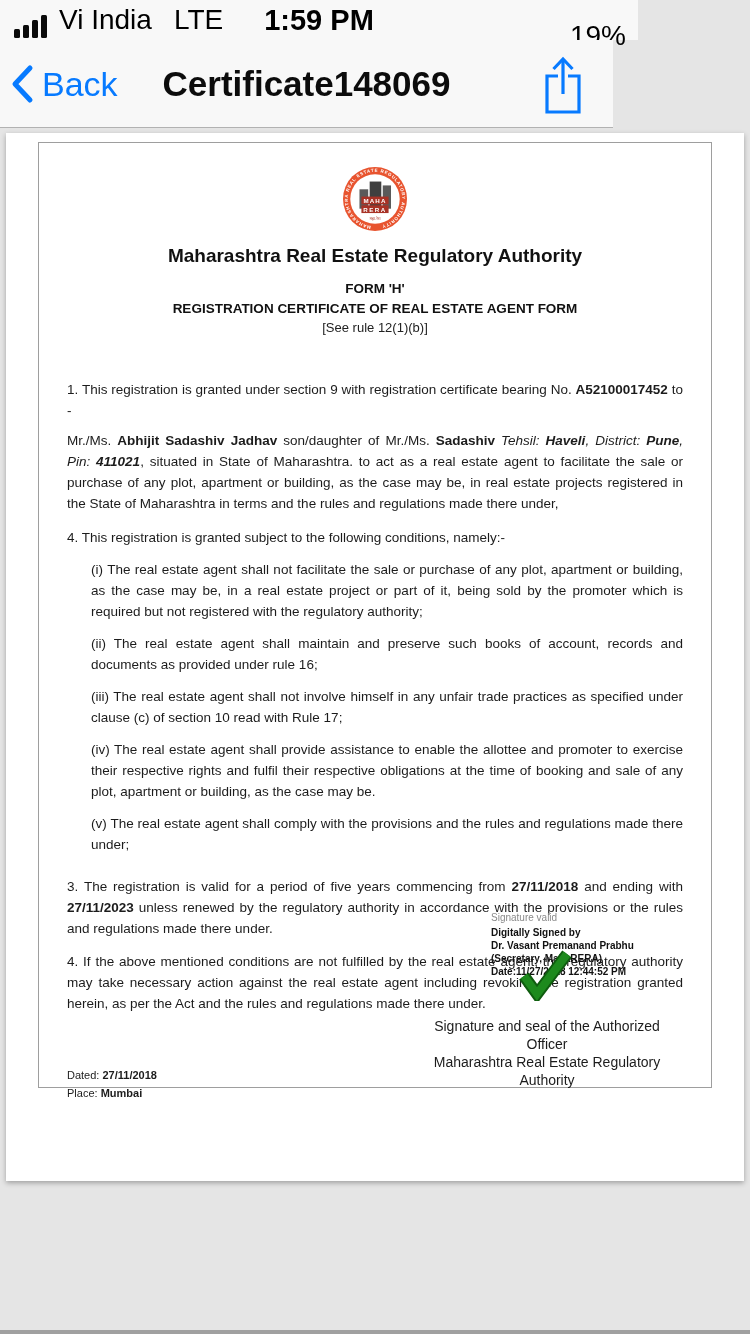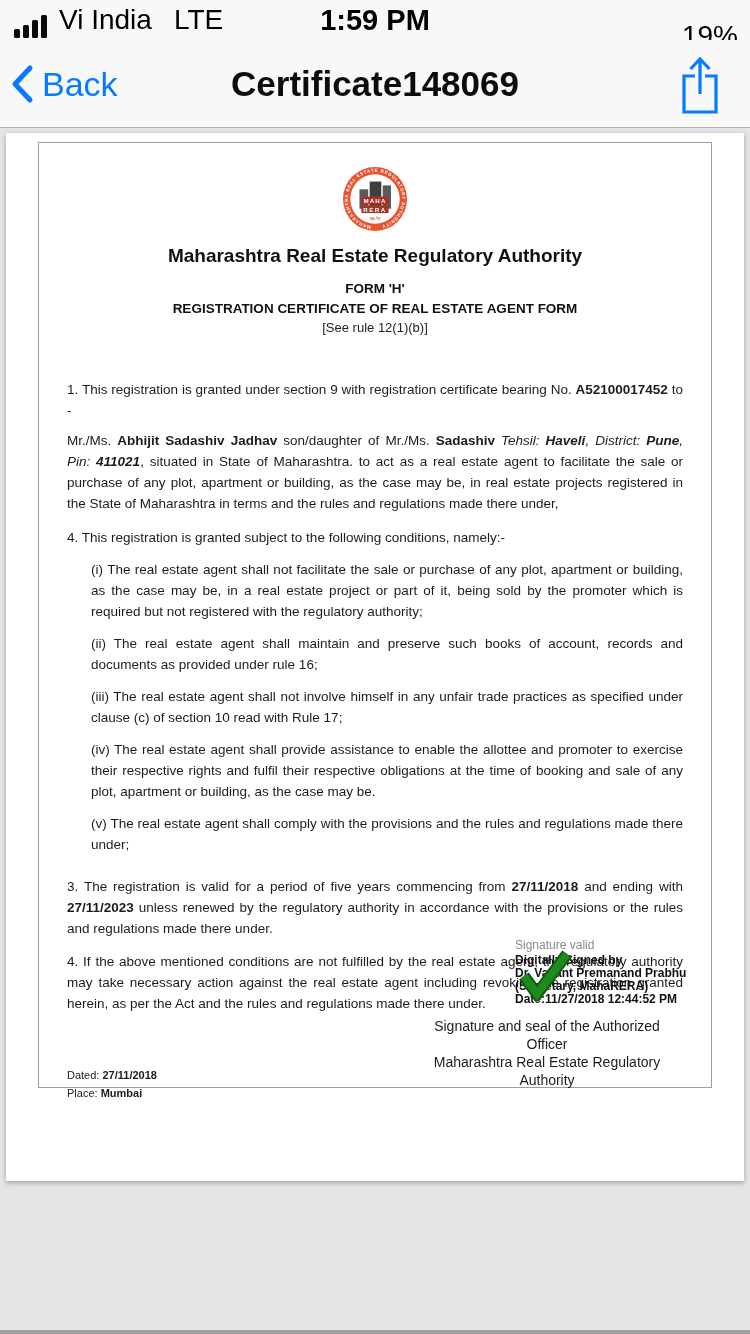--- a/index.html
+++ b/index.html
@@ -4,40 +4,40 @@
 <style>
   * { margin:0; padding:0; box-sizing:border-box; }
   html,body { background:#333; }
   .screen {
     position:relative; width:750px; height:1334px; overflow:hidden;
     background:#e5e5e5; font-family:"Liberation Sans", sans-serif;
     margin:0 auto;
   }
   
   .status-bar {
-    position:absolute; top:0; left:0; width:750px; height:40px;
+    position:absolute; top:0; left:0; width:638px; height:40px;
     background:#f8f8f8; display:flex; align-items:center; padding:0 14px;
     color:#000;
   }
   .sb-left { display:flex; align-items:flex-end; gap:12px; }
   .sb-carrier { font-size:28px; line-height:40px; }
   .sb-lte { font-size:28px; line-height:40px; margin-left:10px; }
   .sb-time {
     position:absolute; left:0; right:0; text-align:center;
     font-size:29px; font-weight:600; line-height:40px;
   }
   .sb-right { position:absolute; right:12px; top:0; height:40px; display:flex; align-items:center; gap:10px;flex-direction:column; }
   .sb-batt-pct { font-size:28px; }
   .sig-bars { display:flex; align-items:flex-end; gap:3px; height:24px; margin-bottom:2px; }
   .sig-bars i { display:block; width:6px; background:#0a0a0a; border-radius:1.5px; }
   .sig-bars i:nth-child(1){height:9px} .sig-bars i:nth-child(2){height:13px}
   .sig-bars i:nth-child(3){height:18px} .sig-bars i:nth-child(4){height:23px}
   
   .nav-bar {
-    position:absolute; top:40px; left:0; width:750px; height:88px;
+    position:absolute; top:40px; left:0; width:613px; height:88px;
     background:#f8f8f8; border-bottom:1px solid #b2b2b2;
   }
   .back-btn {
     position:absolute; left:10px; top:0; height:88px;
     display:flex; align-items:center; gap:8px; color:#077aff; cursor:pointer;
   }
   .back-label { font-size:34px; }
   .nav-title {
     position:absolute; left:120px; right:120px; top:0; height:88px;
     display:flex; align-items:center; justify-content:center;
@@ -62,21 +62,21 @@
   .p1 { margin-top:42px; }
   .p2 { margin-top:9px; }
   .p2head { margin-top:13px; }
   .cond { margin-top:11px; padding-left:24px; }
   .p3 { margin-top:21px; }
   .p4 { margin-top:12px; }
   .b { font-weight:bold; }
   .i { font-style:italic; }
   .bi { font-weight:bold; font-style:italic; }
   
-  .sig-block { position:absolute; left:452px; top:796px; width:215px; font-size:12px; line-height:13px;margin-left:24px; }
+  .sig-block { position:absolute; left:452px; top:768px; width:215px; font-size:10px; line-height:13px; }
   .sig-valid { color:#8a8a8a; margin-bottom:2px; }
   .sig-line { font-weight:bold; color:#111; }
   .sig-check { position:absolute; left:477px; top:806px; }
   
   .dated-block { position:absolute; left:28px; top:923px; font-size:11px; line-height:18px; }
   .officer-block { position:absolute; left:388px; top:874px; width:240px; text-align:center; font-size:14px; line-height:18px; }
   
   .bottom-bar { position:absolute; bottom:0; left:0; width:750px; height:4px; background:#a0a0a0; }
 </style>
 </head>

